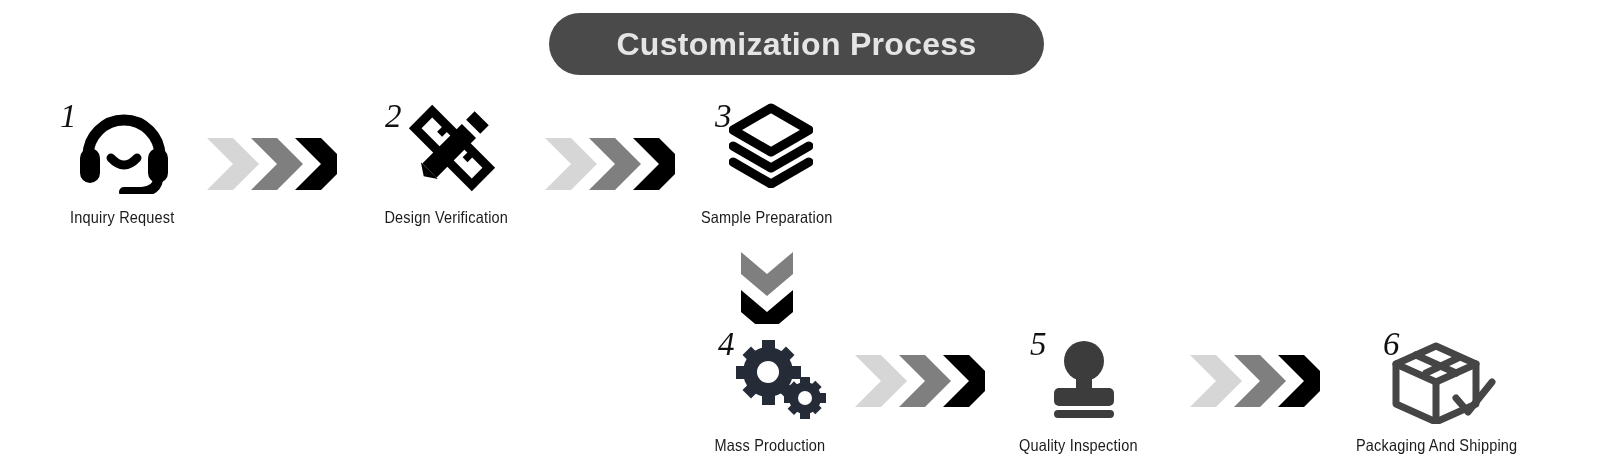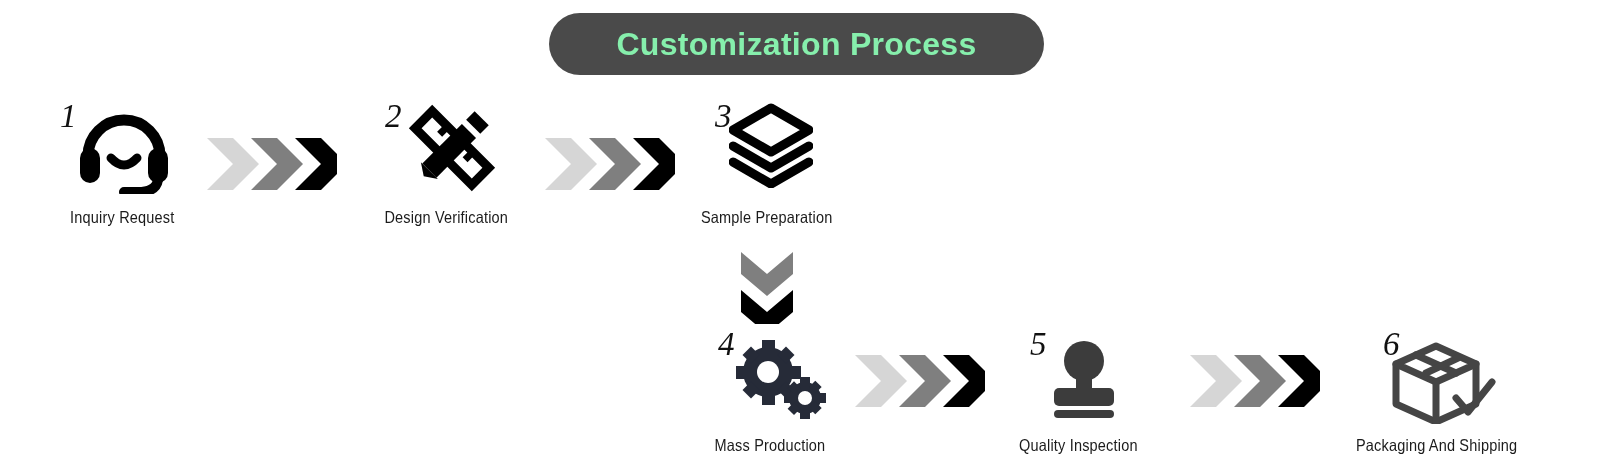--- a/index.html
+++ b/index.html
@@ -25,21 +25,21 @@
     top: 13px;
     width: 495px;
     height: 62px;
     background: #4a4a4a;
     border-radius: 31px;
     display: flex;
     align-items: center;
     justify-content: center;
   }
   .title-pill .title-text {
-    color: #86efac;
+    color: #e5e5e5;
     font-family: "Liberation Sans", sans-serif;
     font-size: 32px;
     font-weight: bold;
     letter-spacing: 0.3px;
     white-space: nowrap;
   }
 
   
   .step {
     position: absolute;

